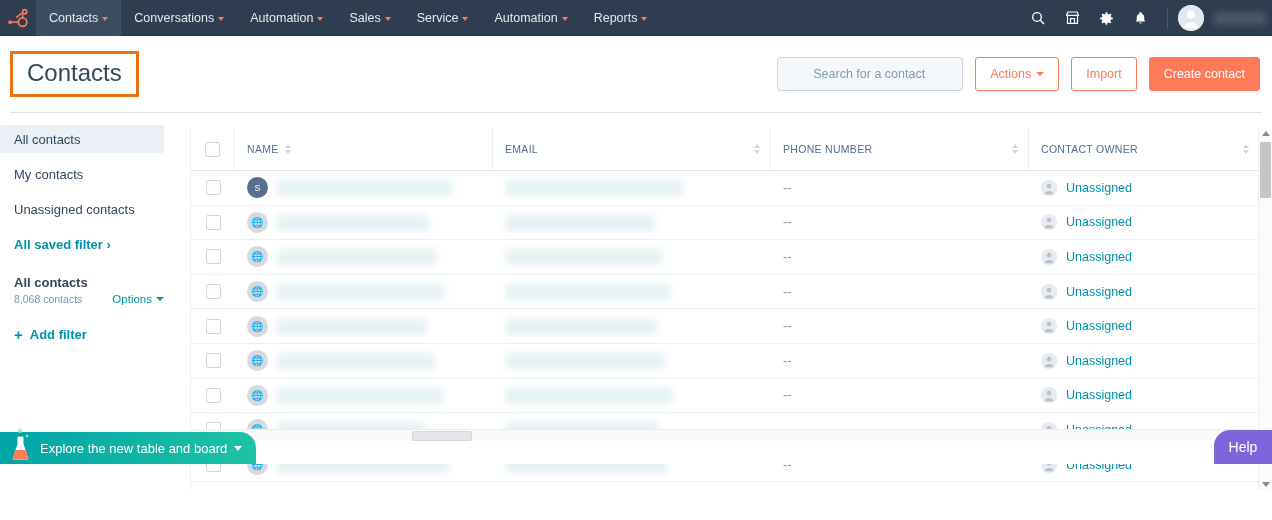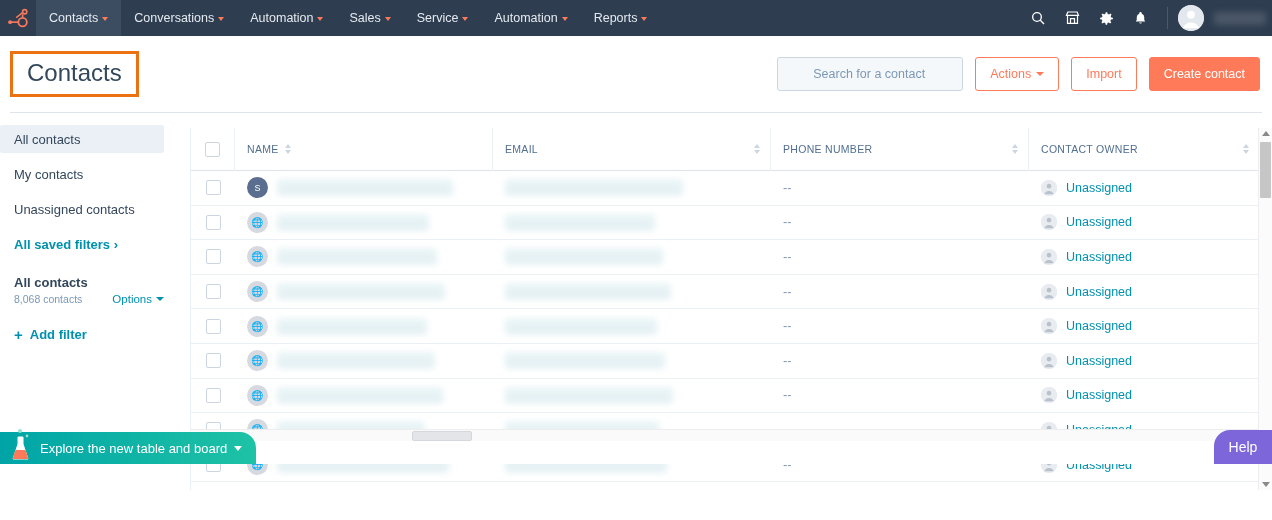--- a/index.html
+++ b/index.html
@@ -420,21 +420,21 @@
     <div class="side-link selected">
       <span>All contacts</span>
     </div>
     <div class="side-link">
       <span>My contacts</span>
     </div>
     <div class="side-link">
       <span>Unassigned contacts</span>
     </div>
     <div class="side-link teal">
-      <span>All saved filters ›</span>
+      <span>All saved filter ›</span>
     </div>
 
     <div class="filter-block">
       <div class="filter-title">All contacts</div>
       <div class="filter-sub-row">
         <span class="filter-count">8,068 contacts</span>
         <span class="options-link">
           <span>Options</span>
           <i class="caret-teal"></i>
         </span>

